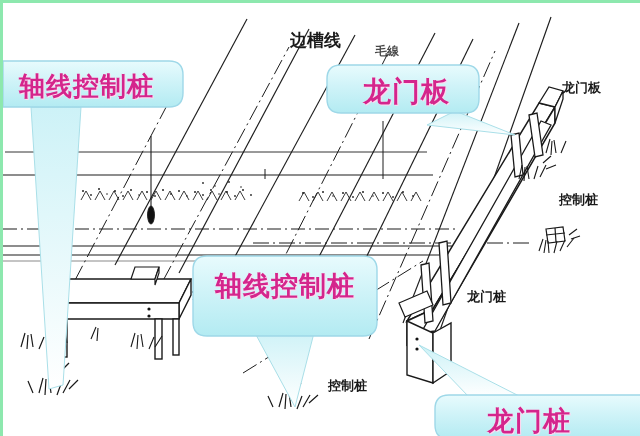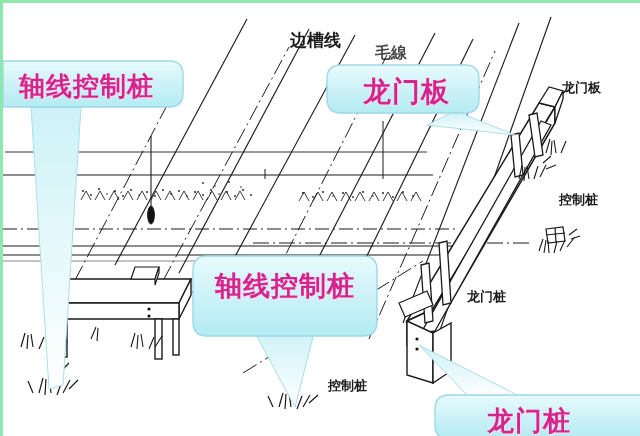--- a/index.html
+++ b/index.html
@@ -287,21 +287,21 @@
   <div class="callout-text" style="left:4px;top:66px;font-size:26px;">轴线控制桩</div>
 
   <div class="callout-text" style="left:348px;top:70px;font-size:28px;">龙门板</div>
 
   <div class="callout-text" style="left:200px;top:265px;font-size:27px;">轴线控制桩</div>
 
   <div class="callout-text" style="left:472px;top:400px;font-size:27px;">龙门桩</div>
 
   <div class="plain-label" style="left:287px;top:26px;font-size:17px;">边槽线</div>
 
-  <div class="plain-label" style="left:372px;top:40px;font-size:16px;opacity:.8;">毛線</div>
+  <div class="plain-label" style="left:372px;top:40px;font-size:12px;opacity:.8;">毛線</div>
 
   <div class="plain-label" style="left:559px;top:76px;font-size:13px;">龙门板</div>
 
   <div class="plain-label" style="left:556px;top:188px;font-size:13px;">控制桩</div>
 
   <div class="plain-label" style="left:464px;top:285px;font-size:13px;">龙门桩</div>
 
   <div class="plain-label" style="left:325px;top:374px;font-size:13px;">控制桩</div>
 
 </div>

